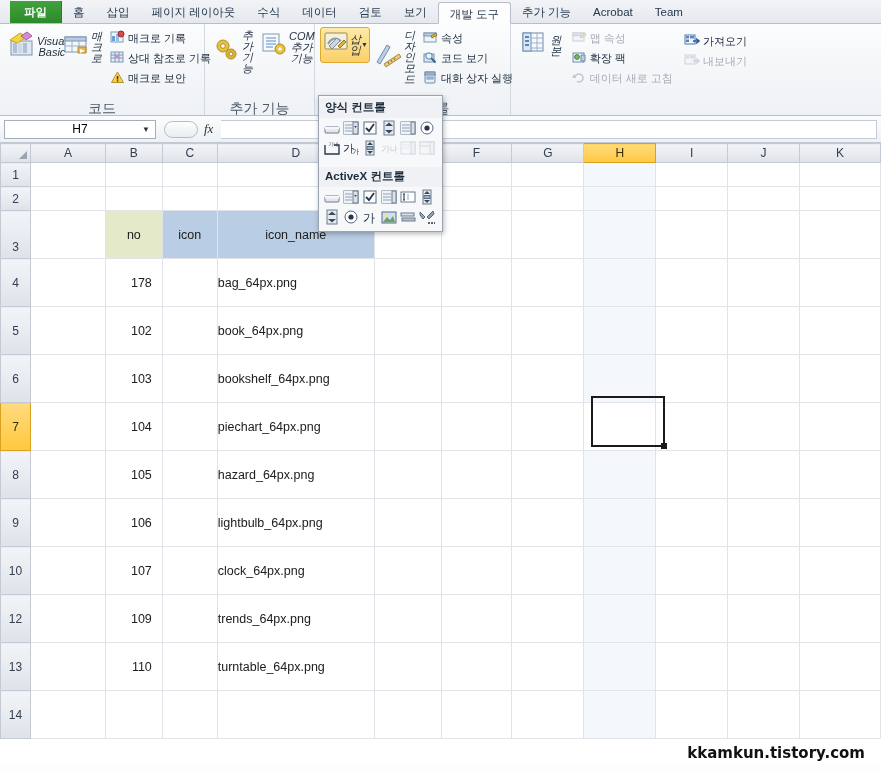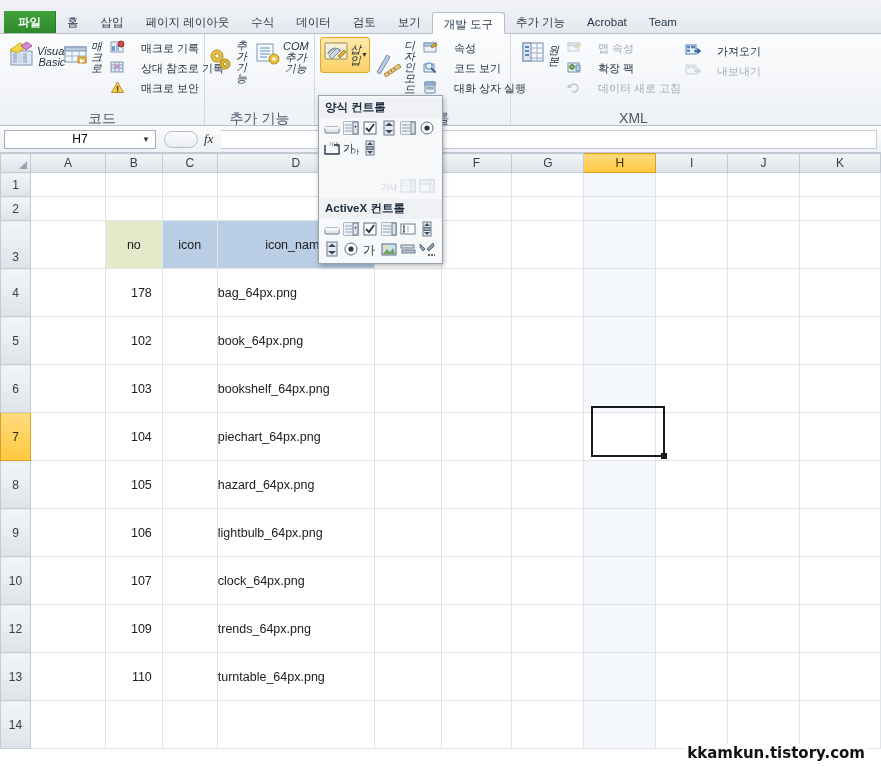--- a/index.html
+++ b/index.html
@@ -13,26 +13,26 @@
   #app {
     position: relative;
     width: 881px; height: 770px;
     overflow: hidden;
     background: #fdfdfd;
   }
 
   
   .tabstrip {
     position: relative;
-    height: 34px;
+    height: 24px;
     background: linear-gradient(#f2f4f7, #e4e8ee);
     border-bottom: 1px solid #b8bfc9;
     display: flex;
     align-items: flex-end;
-    padding-left: 4px;
+    padding-left: 10px;
     font-size: 11.5px;
   }
   .tab {
     height: 22px;
     line-height: 22px;
     padding: 0 11px;
     color: #25374d;
     white-space: nowrap;
     cursor: default;
     position: relative;
@@ -111,21 +111,21 @@
     border: 1px solid #e0a92c;
   }
   .bigbtn .glyph { margin-bottom: 2px; }
   .bigbtn .lbl { white-space: pre-line; }
   .bigbtn .caret { font-size: 7px; line-height: 6px; color: #333; }
 
   
   .smallbtn {
     display: flex;
     align-items: center;
-    gap: 16px;
+    gap: 3px;
     height: 20px;
     padding: 0 3px;
     font-size: 11px;
     white-space: nowrap;
     border: 1px solid transparent;
     border-radius: 3px;
     cursor: default;
   }
   .smallcol { display: flex; flex-direction: column; justify-content: flex-start; padding-top: 1px; }
   .smallbtn.disabled { color: #a6adb6; }
@@ -154,21 +154,21 @@
     display: flex;
     padding: 1px 4px;
     gap: 1px;
   }
   .ctrl-cell {
     width: 18px; height: 18px;
     display: flex; align-items: center; justify-content: center;
     border: 1px solid transparent;
     cursor: default;
   }
-  .ctrl-cell.dim { opacity: .35; margin-top: 38px; }
+  .ctrl-cell.dim { opacity: .35; }
 
   
   .formulabar {
     height: 27px;
     display: flex;
     align-items: center;
     background: linear-gradient(#fbfcfd, #eef1f5);
     border-bottom: 1px solid #c3c9d2;
     font-size: 12px;
   }
@@ -389,21 +389,21 @@
               </svg>
             </span>
             <span>매크로 보안</span>
           </div>
         </div>
       </div>
       <div class="rg-title">코드</div>
     </div>
 
     <div class="rgroup" style="width:110px;">
-      <div class="rg-items" style="justify-content:flex-end;">
+      <div class="rg-items" style="justify-content:flex-start;">
         <div class="bigbtn">
           <span class="glyph">
             <svg width="30" height="30" viewBox="0 0 30 30">
               <g fill="#e7c13f" stroke="#b08d1e">
                 <circle cx="11" cy="11" r="6"></circle>
                   <circle cx="11" cy="11" r="2.3" fill="#fff"></circle>
                 <circle cx="19" cy="19" r="5" fill="#d9b53a"></circle>
                   <circle cx="19" cy="19" r="1.9" fill="#fff"></circle>
               </g>
             </svg>
@@ -575,21 +575,20 @@
                     <rect x="2" y="3" width="3" height="2.4"></rect>
                     <rect x="6" y="3" width="4" height="2.4"></rect>
                   </g>
                 <path d="M9 8 l6 0 M12 5.5 l3 2.5 l-3 2.5" fill="none" stroke="#93a3b6" stroke-width="1.6"></path>
               </svg>
             </span>
             <span>내보내기</span>
           </div>
         </div>
       </div>
-      <div class="rg-title">XML</div>
     </div>
 
   </div>
 
   <div class="ctrl-popup">
     <div class="ctrl-head">양식 컨트롤</div>
 
     <div class="ctrl-row">
       <div class="ctrl-cell">
         <svg width="16" height="16" viewBox="0 0 16 16">
@@ -681,21 +680,21 @@
       </div>
       <div class="ctrl-cell dim">
         <svg width="16" height="16" viewBox="0 0 16 16">
             <rect x="1" y="2" width="14" height="12" fill="#f0f3f7" stroke="#9aa6b4"></rect>
             <rect x="1" y="2" width="14" height="4" fill="#e6ebf1" stroke="#9aa6b4"></rect>
             <rect x="11" y="2" width="4" height="12" fill="#e1e6ec" stroke="#9aa6b4"></rect>
           </svg>
       </div>
     </div>
 
-    <div class="ctrl-head" style="margin-top:3px;">ActiveX 컨트롤</div>
+    <div class="ctrl-head" style="margin-top:9px;">ActiveX 컨트롤</div>
 
     <div class="ctrl-row">
       <div class="ctrl-cell">
         <svg width="16" height="16" viewBox="0 0 16 16">
             <rect x="1" y="7" width="14" height="6" rx="1" fill="#e3e7ec" stroke="#6c7a8b"></rect>
             <rect x="1" y="7" width="14" height="2.5" fill="#f4f6f8"></rect>
           </svg>
       </div>
       <div class="ctrl-cell">
         <svg width="16" height="16" viewBox="0 0 16 16">

